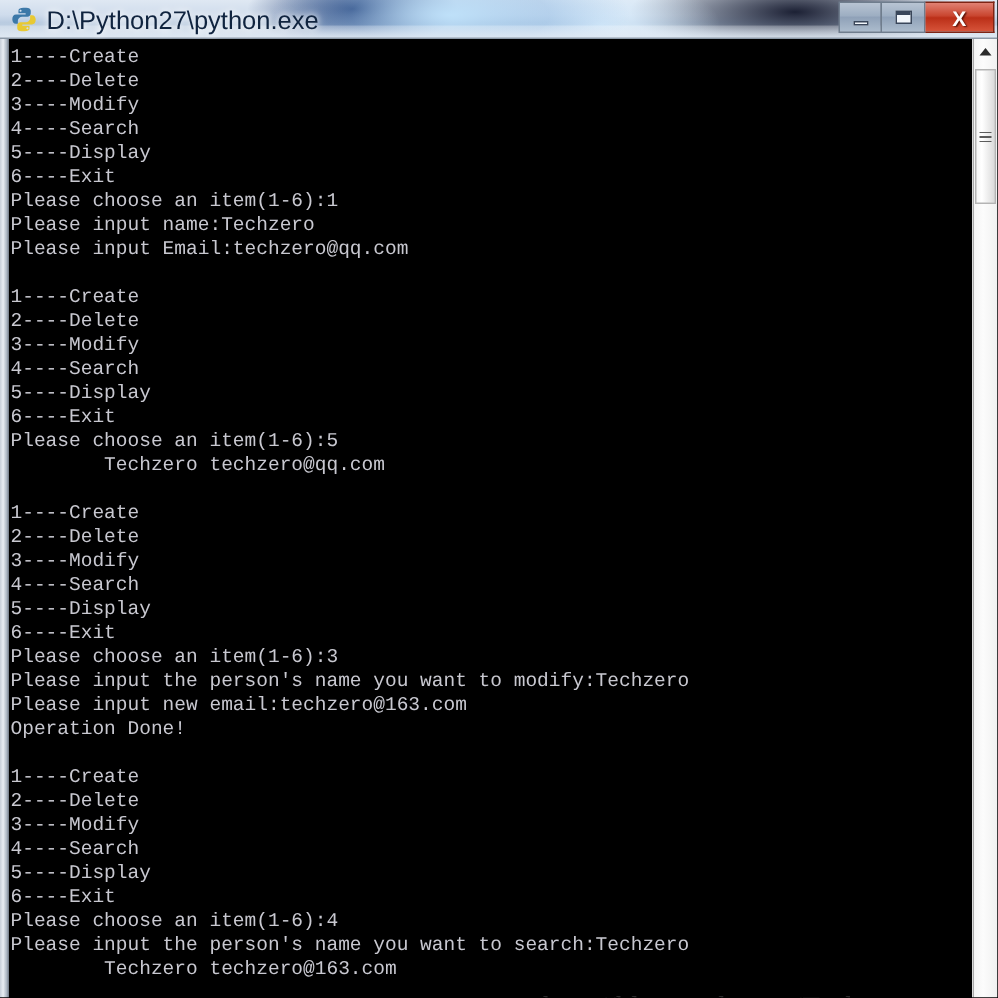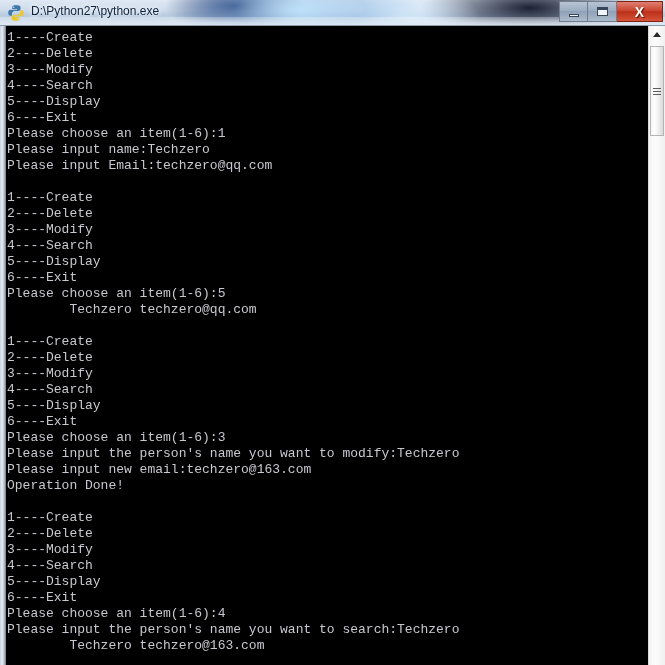--- a/index.html
+++ b/index.html
@@ -48,21 +48,21 @@
 
   #app-icon {
     position: absolute;
     left: 7px; top: 4px;
     width: 18px; height: 18px;
   }
 
   #window-title {
     position: absolute;
     left: 31px; top: 4px;
-    font-size: 12px;
+    font-size: 17px;
     color: #10243f;
     white-space: nowrap;
     text-shadow: 0 0 4px rgba(255,255,255,0.95), 0 0 7px rgba(255,255,255,0.8);
   }
 
   
   #winbuttons {
     position: absolute;
     right: 2px; top: 1px;
     height: 21px;

